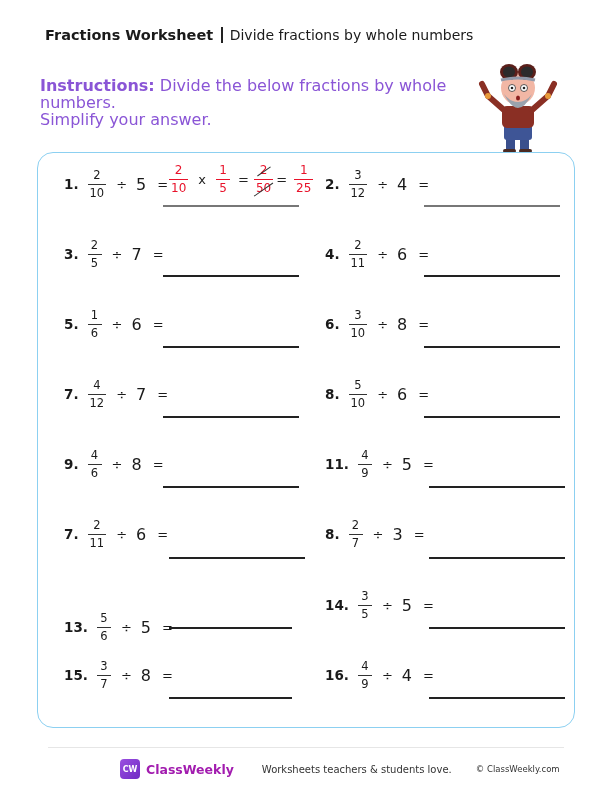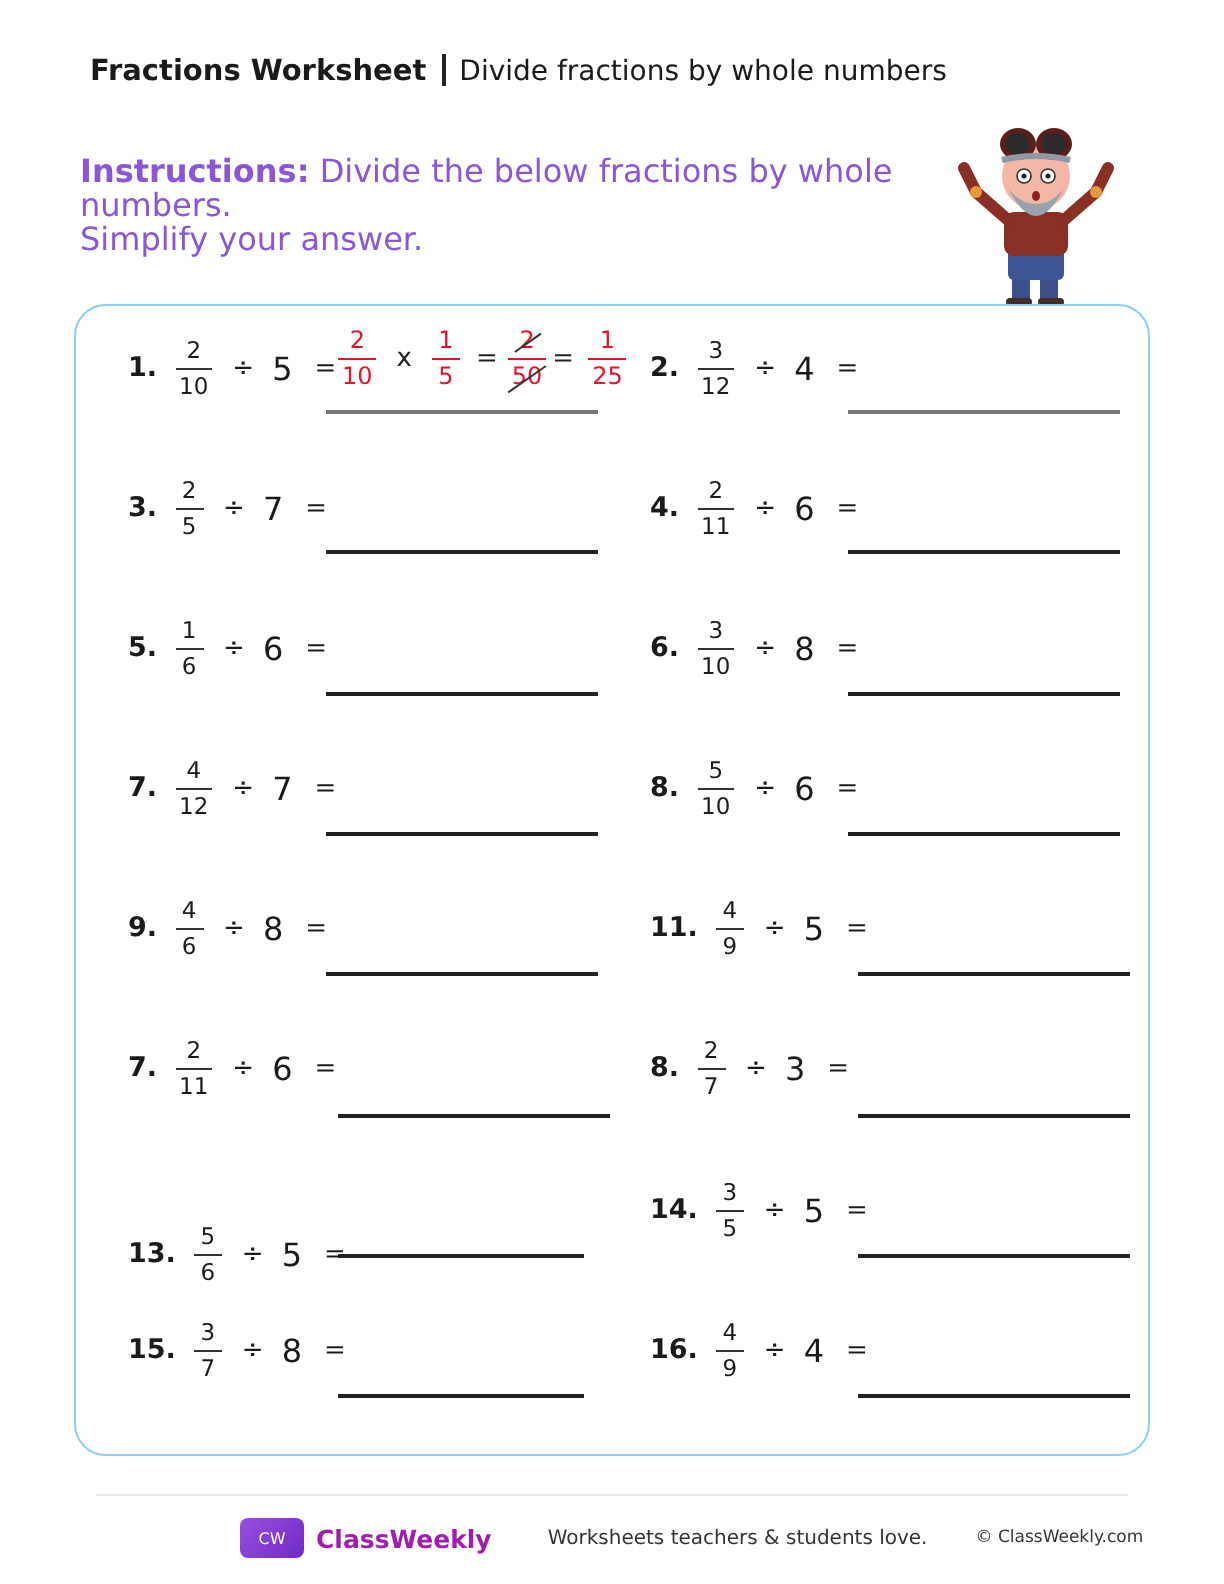--- a/index.html
+++ b/index.html
@@ -31,22 +31,22 @@
 
   .red { color:#e8122a; }
   .red .bar { background:#e8122a; }
   .worked { position:absolute; display:flex; align-items:center; font-size:13px; }
   .worked .frac { font-size:12px; }
   .strike { position:relative; }
   .strike::after { content:""; position:absolute; left:-2px; right:-2px; top:50%; height:1px; background:#333; transform:rotate(-35deg); }
 
   .footer-rule { position:absolute; left:48px; top:747px; width:516px; height:1px; background:#e6e6e6; }
   .footer { position:absolute; top:759px; left:120px; display:flex; align-items:center; white-space:nowrap; }
-  .logo-badge { width:32px; height:20px; border-radius:4px; background:linear-gradient(135deg,#9a4ee0,#6f2bc4);
-                color:#fff; font-size:8px; font-weight:normal; display:flex; align-items:center; justify-content:center;text-align:center; }
+  .logo-badge { width:20px; height:20px; border-radius:4px; background:linear-gradient(135deg,#9a4ee0,#6f2bc4);
+                color:#fff; font-size:8px; font-weight:bold; display:flex; align-items:center; justify-content:center;text-align:center; }
   .brand { color:#a21caf; font-weight:bold; font-size:12.5px; margin-left:6px; }
   .tagline { color:#333; font-size:10px; margin-left:28px; }
   .copy { color:#333; font-size:8.5px; margin-left:24px; }
 </style>
 </head>
 <body>
 
 <div class="header">
   <span class="title">Fractions Worksheet</span><span class="sep"></span><span class="subtitle">Divide fractions by whole numbers</span>
 </div>

